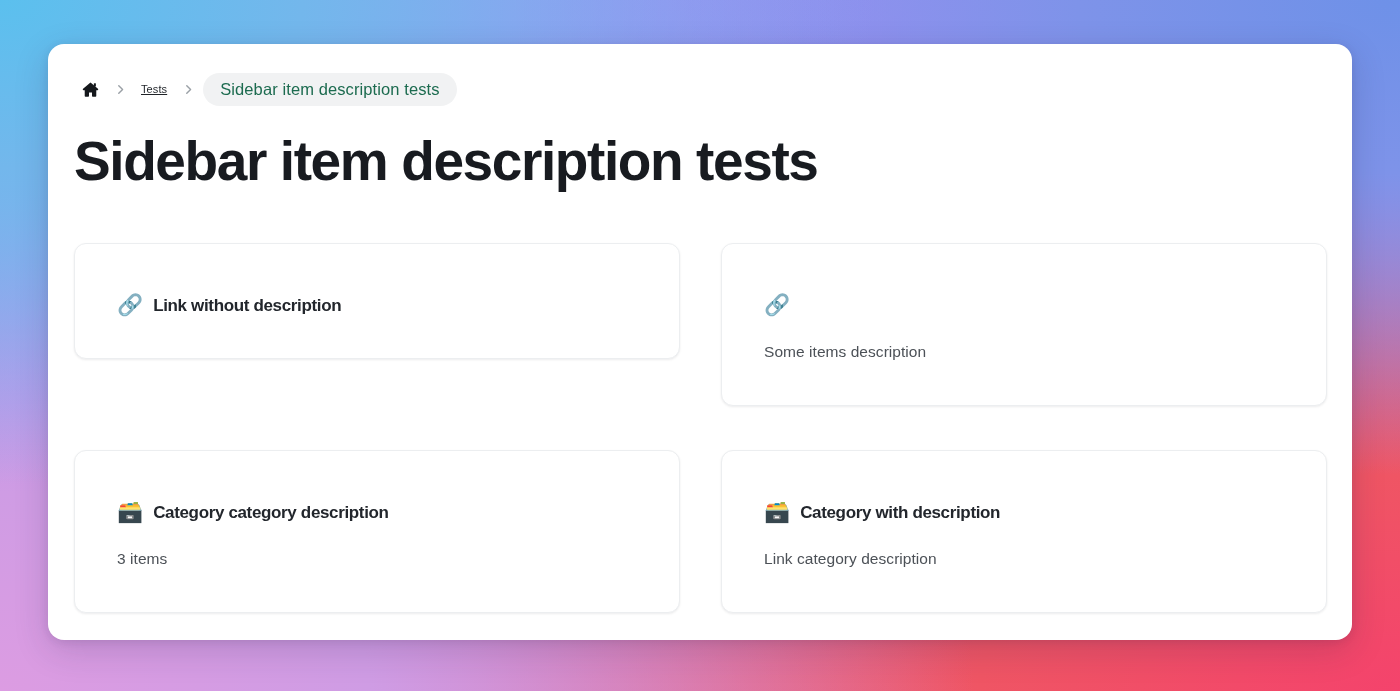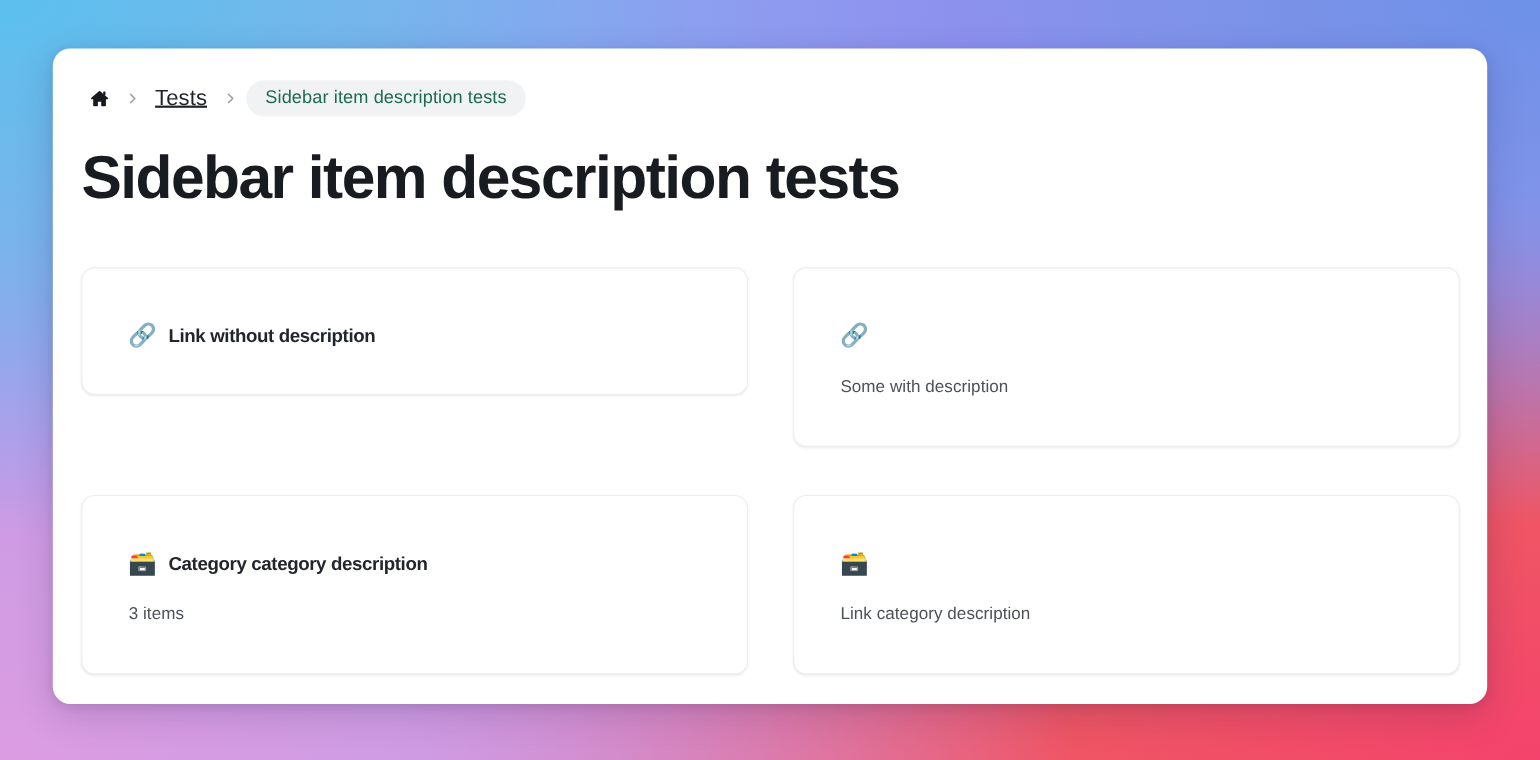--- a/index.html
+++ b/index.html
@@ -63,21 +63,21 @@
   .crumb-sep {
     display: flex;
     align-items: center;
     justify-content: center;
     width: 30px;
     height: 30px;
     color: #9aa0a6;
   }
   .crumb-sep svg { display: block; }
   .crumb-link {
-    font-size: 20px;
+    font-size: 11px;
     color: #1f2328;
     padding: 0 6px;
     letter-spacing: 0.1px;
     white-space: nowrap;
   }
   .crumb-current {
     font-size: 16.5px;
     color: #1c6b4f;
     background: #f1f2f3;
     border-radius: 999px;
@@ -191,32 +191,33 @@
         <span class="card-emoji">🔗</span>
         <span class="card-title">Link without description</span>
       </div>
 
     </div>
 
     <div class="card has-desc">
       <div class="card-head">
         <span class="card-emoji">🔗</span>
       </div>
-      <div class="card-desc">Some with description</div>
+      <div class="card-desc">Some items description</div>
     </div>
 
     <div class="card has-desc">
       <div class="card-head">
         <span class="card-emoji">🗃️</span>
         <span class="card-title">Category category description</span>
       </div>
       <div class="card-desc">3 items</div>
     </div>
 
     <div class="card has-desc">
       <div class="card-head">
         <span class="card-emoji">🗃️</span>
+        <span class="card-title">Category with description</span>
       </div>
       <div class="card-desc">Link category description</div>
     </div>
 
   </div>
 </div>
 
 </body></html>

